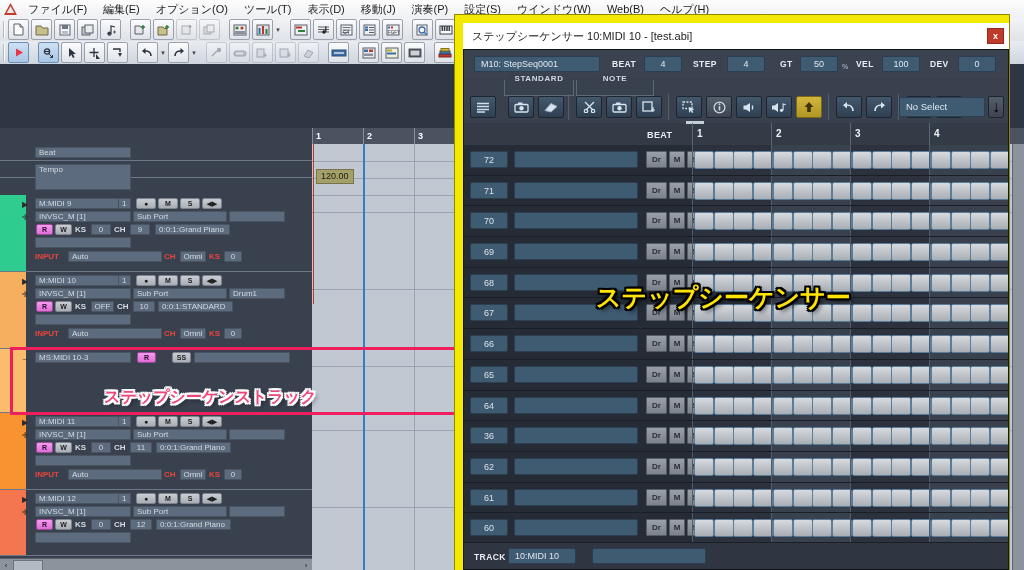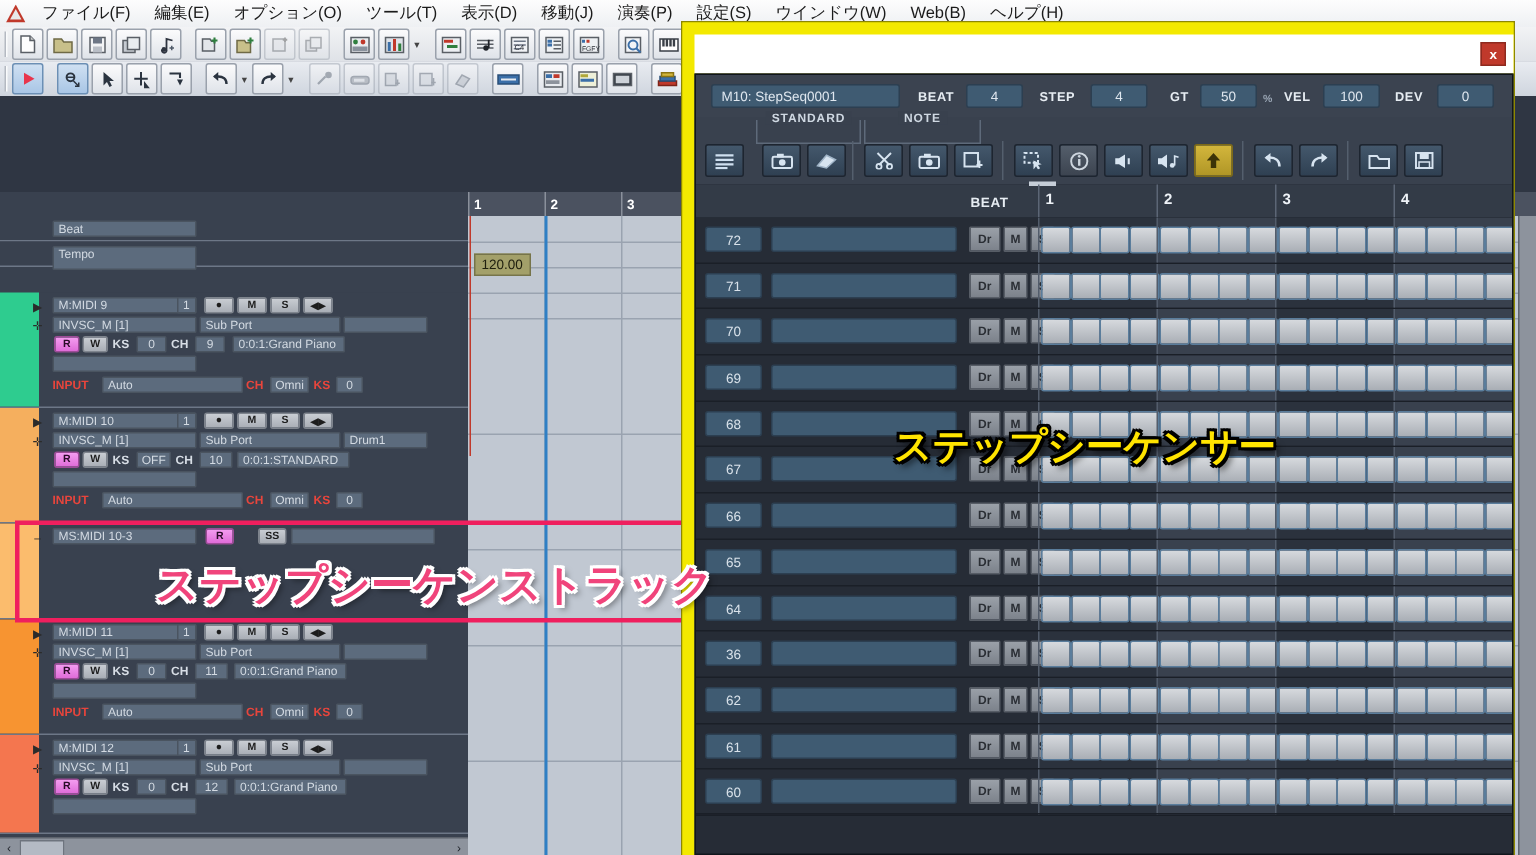--- a/index.html
+++ b/index.html
@@ -483,21 +483,21 @@
 
   <div class="arrange">
     <div class="topstrip"></div>
 
 
     <div style="position:absolute;left:0;top:80px;width:312px;height:0;"></div>
     <div style="position:absolute;left:0;top:80px;width:312px;height:17px;background:#39414f;border-bottom:1px solid #6d7787;box-sizing:border-box;">
       <div class="fld" style="left:35px;top:3px;width:96px;height:11px;">Beat</div>
     </div>
     <div style="position:absolute;left:0;top:97px;width:312px;height:17px;background:#39414f;border-bottom:1px solid #6d7787;box-sizing:border-box;">
-      <div class="fld" style="left:35px;top:3px;width:96px;height:16px;">Tempo</div>
+      <div class="fld" style="left:35px;top:3px;width:96px;height:26px;">Tempo</div>
     </div>
 
     <div class="trk" style="position:absolute;left:0;top:131px;height:77px;">
       <div class="colorbar" style="background:#2ecc8f;"></div>
       <div class="expand" style="top:4px;">▶</div>
       <div class="expand" style="top:17px;">✛</div>
       <div class="fld" style="left:35px;top:3px;width:96px;height:11px;">M:MIDI 9</div>
       <div class="fld" style="left:118px;top:3px;width:13px;height:11px;">1</div>
       <div class="minib" style="left:136px;top:3px;width:20px;">●</div>
       <div class="minib" style="left:158px;top:3px;width:20px;">M</div>
@@ -643,20 +643,21 @@
       </div>
       <div class="vsb" style="top:16px;"></div>
     </div>
 
     <div class="annobox" style="left:10px;top:283px;width:514px;height:68px;"></div>
   </div>
 
   <div class="ssw">
 
     <div class="sswtitle">
+      <span class="ttl">ステップシーケンサー  10:MIDI 10 - [test.abi]</span>
       <div class="closebtn">x</div>
     </div>
 
     <div class="sswbody">
 
       <div class="ssrow1">
         <div class="ssfield left" style="left:10px;top:6px;width:126px;height:16px;">M10: StepSeq0001</div>
 
         <div class="sslab" style="left:148px;top:9px;">BEAT</div>
         <div class="ssfield" style="left:180px;top:6px;width:38px;height:16px;">4</div>
@@ -1200,21 +1201,30 @@
             <div class="gridline" style="left: 386px;"></div>
             <div class="cell" style="left: 467px;"></div>
             <div class="cell" style="left: 486.6px;"></div>
             <div class="cell" style="left: 506.2px;"></div>
             <div class="cell" style="left: 525.8px;"></div>
             <div class="gridline" style="left: 465px;"></div>
           </div>
         </div>
 
       <div class="sswsep"></div>
+      <div class="sstrack">
+        <div class="sslab" style="left:10px;top:9px;font-size:8.5px;">TRACK</div>
+        <div class="ssfield left" style="left:44px;top:5px;width:68px;height:16px;">10:MIDI 10</div>
+        <div class="ssfield left" style="left:128px;top:5px;width:114px;height:16px;"></div>
+      </div>
     </div>
 
+    <div style="position:absolute;left:440px;top:76px;width:106px;height:24px;">
+      <div class="ssfield left" style="left:0;top:2px;width:86px;height:20px;line-height:18px;font-size:9.5px;">No Select</div>
+      <div class="sbtn gray" style="left:89px;top:1px;width:16px;height:22px;" style2="">↓</div>
+    </div>
   </div>
 
   <div class="annotext yellow" style="left:596px;top:281px;">ステップシーケンサー</div>
 
-  <div class="annotext pink" style="left:104px;top:371px;font-size:28px;">ステップシーケンストラック</div>
+  <div class="annotext pink" style="left:104px;top:387px;font-size:16px;">ステップシーケンストラック</div>
 
 </div>
 
 </body></html>

